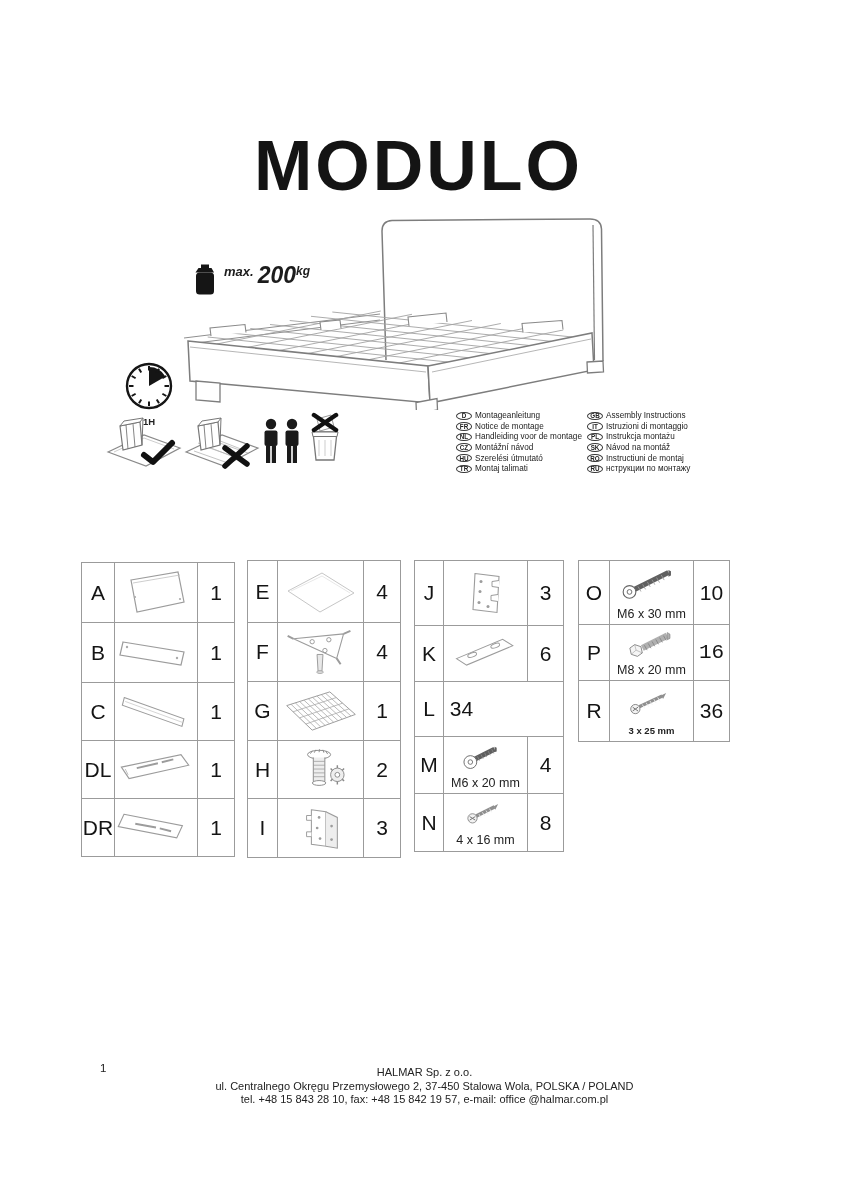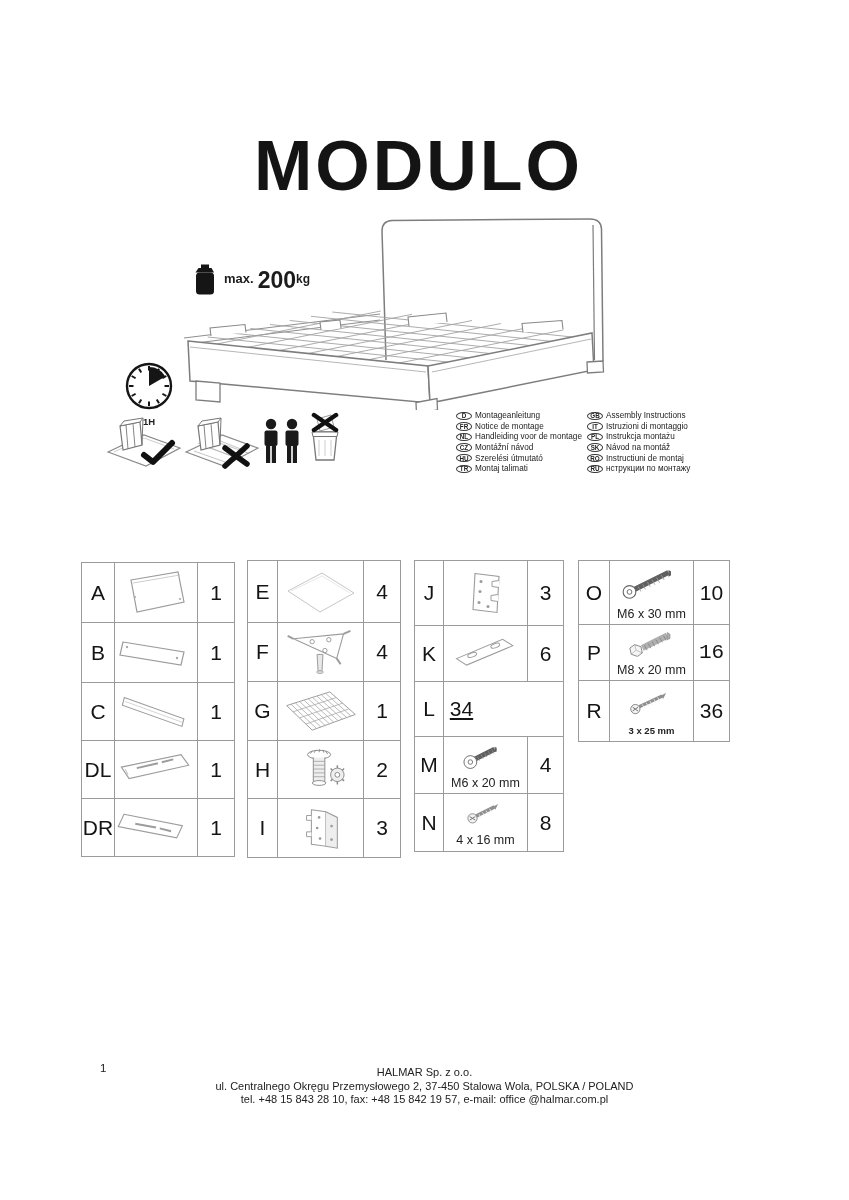--- a/index.html
+++ b/index.html
@@ -1,21 +1,21 @@
 <!DOCTYPE html>
 <html><head>
 <meta charset="utf-8">
 <style>
   html,body{margin:0;padding:0;background:#fff;}
   .page{position:relative;width:849px;height:1200px;background:#fff;overflow:hidden;
         font-family:"Liberation Sans", sans-serif;color:#1c1c1c;padding-left:12px;}
   .abs{position:absolute;}
   .title{top:131px;left:-6px;width:849px;text-align:center;font-size:70px;font-weight:700;
          letter-spacing:3px;color:#141414;line-height:1;}
-  .load-badge{left:193px;top:264px;display:flex;align-items:center;}
+  .load-badge{left:193px;top:264px;display:flex;align-items:flex-start;font-style:italic;}
   .load-badge svg{margin-right:7px;}
   .load-prefix{font-size:13px;font-weight:700;padding-bottom:4px;}
   .load-value{font-size:23px;font-weight:700;margin-left:4px;line-height:1;}
   .load-unit{font-size:12px;font-weight:700;padding-bottom:2px;}
   .clock-badge{left:123px;top:360px;width:52px;text-align:center;}
   .clock-label{font-size:9.5px;font-weight:700;margin-top:0;color:#222;}
   .lang-col{position:absolute;}
   .lang-row{display:flex;align-items:center;height:10.6px;}
   .lang-oval{box-sizing:border-box;min-width:16px;height:8.5px;border:1px solid #3a3a3a;
              border-radius:50%;font-size:6.3px;font-weight:700;display:flex;align-items:center;
@@ -375,21 +375,21 @@
           <svg viewBox="0 0 84 52" width="84" height="48" preserveAspectRatio="xMidYMid meet" fill="none">
             <path d="M10 31 L60 10 L71 17 L21 38 Z" fill="#fff" stroke="#9c9c9c" stroke-width="1.1"></path>
             <ellipse cx="27" cy="27" rx="5" ry="2.2" fill="none" stroke="#9c9c9c" transform="rotate(-20 27 27)"></ellipse>
             <ellipse cx="52" cy="17" rx="5" ry="2.2" fill="none" stroke="#9c9c9c" transform="rotate(-20 52 17)"></ellipse>
           </svg>
         </div>
         <div class="pcell-qty" style="width: 35px;">6</div>
       </div>
       <div class="prow" style="height: 55px;">
         <div class="pcell-label" style="width: 29px;">L</div>
-        <div class="pcell-qty" style="width: 35px; text-decoration: underline;">34</div>
+        <div class="pcell-qty" style="width: 35px;">34</div>
       </div>
       <div class="prow" style="height: 57px;">
         <div class="pcell-label" style="width: 29px;">M</div>
         <div class="pcell-icon">
           <svg viewBox="0 0 84 52" width="70" height="37" preserveAspectRatio="xMidYMid meet" fill="none">
             <line x1="26" y1="27" x2="54" y2="13" stroke="#5f5f5f" stroke-width="7"></line>
             <path d="M30 23 l3 6 M35 20.5 l3 6 M40 18 l3 6 M45 15.5 l3 6 M50 13 l3 6" stroke="#8f8f8f" stroke-width="1" fill="none"></path>
             <polygon points="54,9.5 57,11 57,16 54,17" fill="#5f5f5f"></polygon>
             <circle cx="20" cy="31" r="9" fill="#fff" stroke="#666" stroke-width="1.3"></circle>
             <circle cx="20" cy="31" r="3.2" fill="none" stroke="#666" stroke-width="1.2"></circle>

